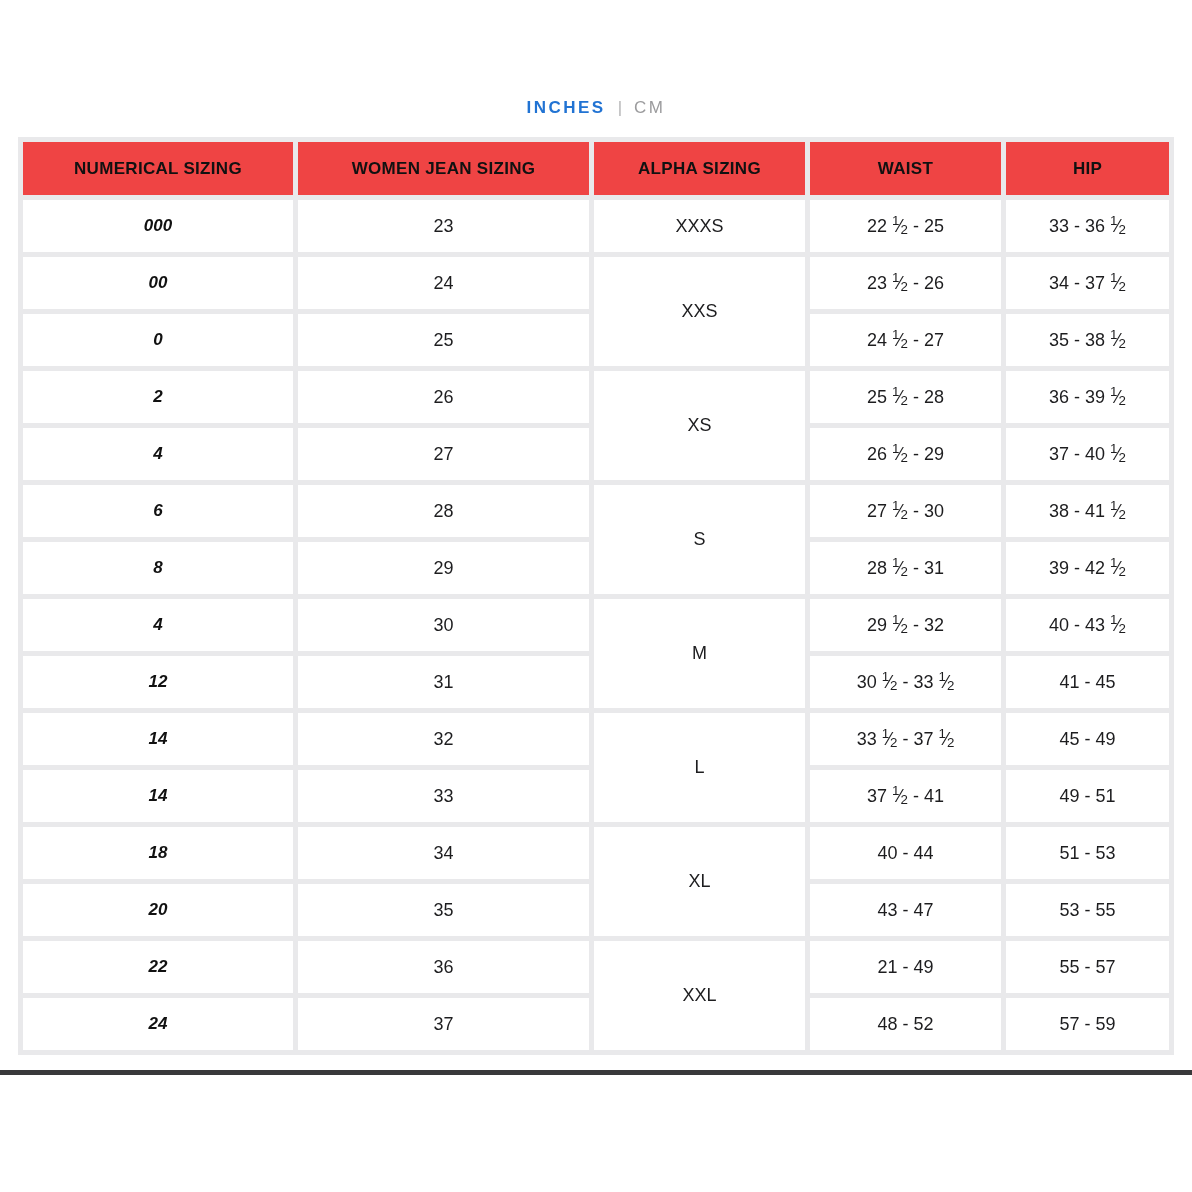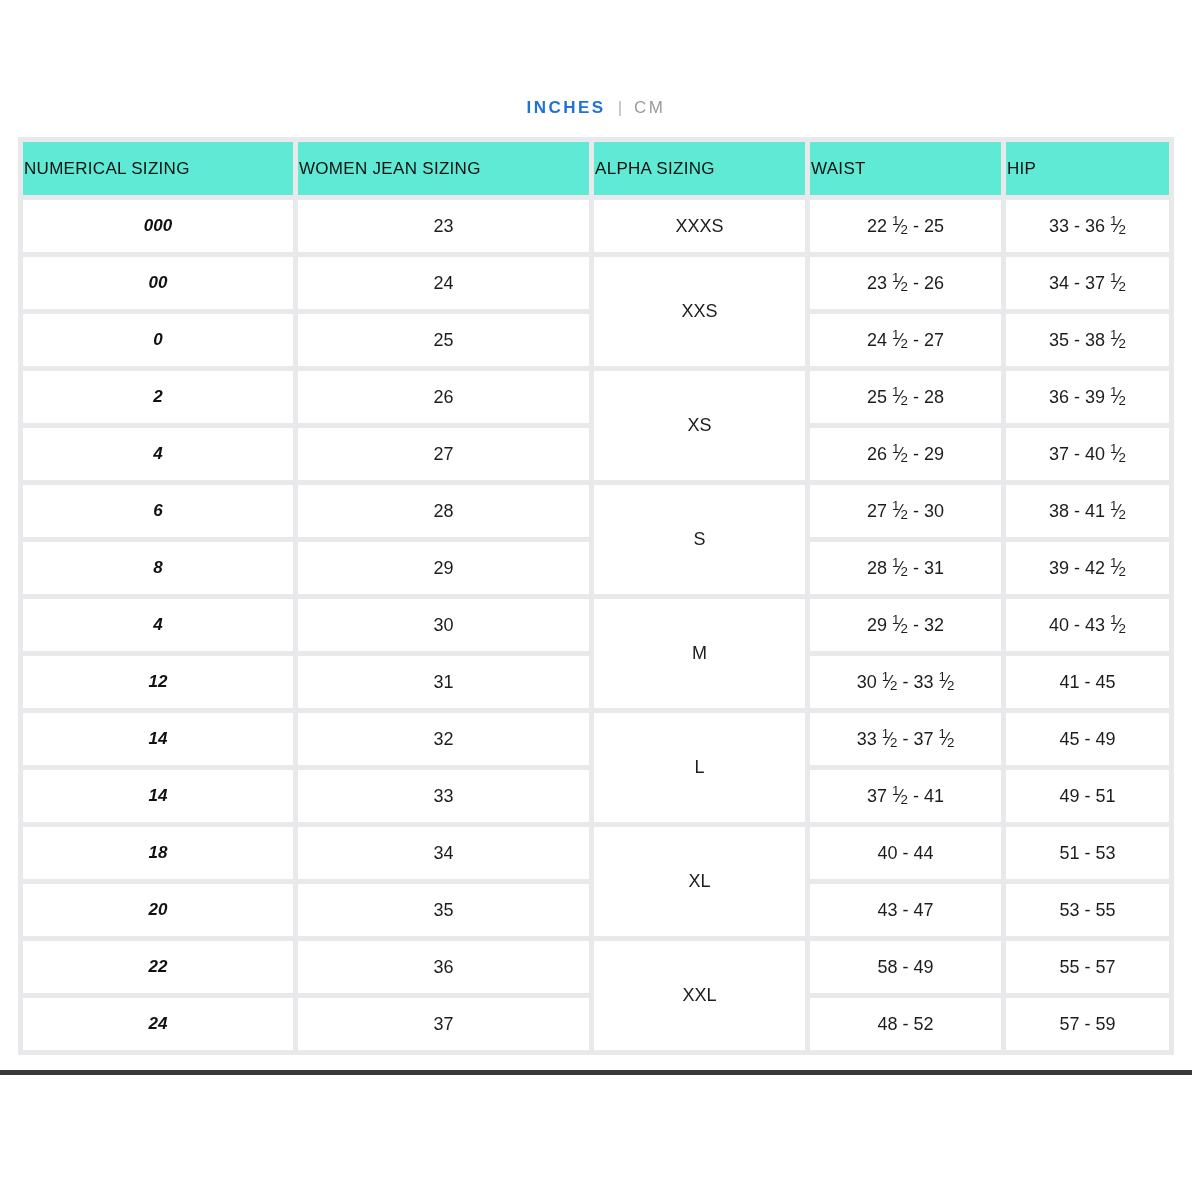--- a/index.html
+++ b/index.html
@@ -29,27 +29,27 @@
   
   table.size-table {
     width: 1156px;
     margin: 19px auto 0 auto;
     border-collapse: separate;
     border-spacing: 5px;
     background: var(--grid, #e9e9eb);
     table-layout: fixed;
   }
   table.size-table th {
-    background: #5eead4;
+    background: #ef4444;
     height: 51px;
     font-size: 17px;
-    font-weight: normal;
+    font-weight: bold;
     color: #111111;
     letter-spacing: 0.3px;
-    text-align: left;
+    text-align: center;
     vertical-align: middle;
   }
   table.size-table td {
     background: #ffffff;
     height: 50px;
     font-size: 18px;
     font-weight: normal;
     color: #1d1d1f;
     text-align: center;
     vertical-align: middle;
@@ -191,21 +191,21 @@
         <tr>
           <td class="num">20</td>
           <td>35</td>
           <td>43 - 47</td>
           <td>53 - 55</td>
         </tr>
         <tr>
           <td class="num">22</td>
           <td>36</td>
           <td rowspan="2">XXL</td>
-          <td>58 - 49</td>
+          <td>21 - 49</td>
           <td>55 - 57</td>
         </tr>
         <tr>
           <td class="num">24</td>
           <td>37</td>
           <td>48 - 52</td>
           <td>57 - 59</td>
         </tr>
       </tbody>
   </table>

